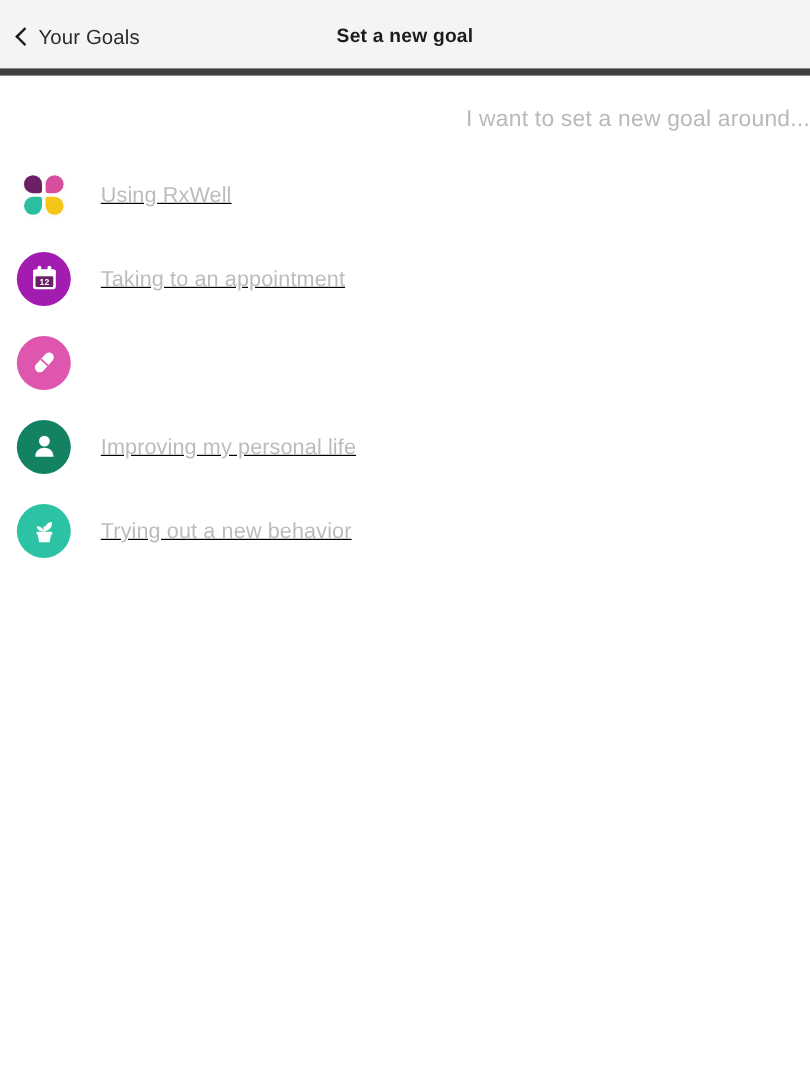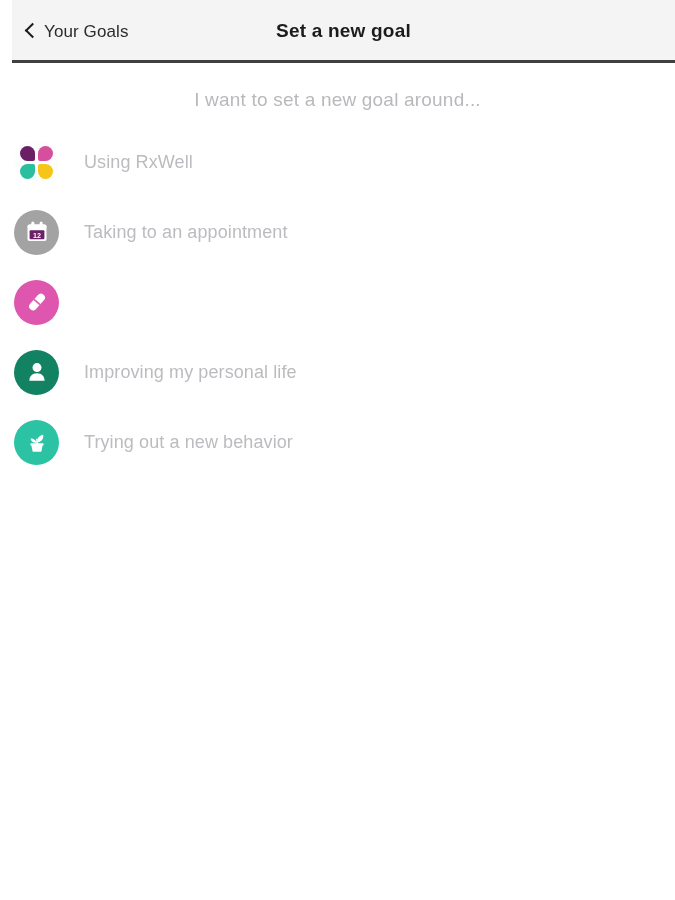--- a/index.html
+++ b/index.html
@@ -21,23 +21,22 @@
     height: 900px;
     background: #ffffff;
     box-sizing: border-box;
   }
 
   
   .navbar {
     position: relative;
     height: 63px;
     background: #f4f4f5;
-    border-bottom: 3px solid #404040;
+    border-bottom: 6px solid #404040;
     box-sizing: border-box;
-    margin-left: 12px;
   }
 
   .back-button {
     position: absolute;
     left: 10px;
     top: 0;
     height: 62px;
     display: flex;
     align-items: center;
     gap: 6px;
@@ -72,44 +71,45 @@
 
   .nav-title {
     position: absolute;
     left: 0;
     right: 0;
     top: 0;
     height: 62px;
     display: flex;
     align-items: center;
     justify-content: center;
-    font-size: 19px;
+    font-size: 16px;
     font-weight: bold;
     color: #1c1c1e;
     letter-spacing: 0.2px;
     pointer-events: none;
   }
 
   
   .prompt {
     margin: 0;
     padding-top: 26px;
-    text-align: center;
+    text-align: right;
     font-size: 19px;
     color: #b9b9bd;
     font-weight: normal;
     letter-spacing: 0.2px;
   }
 
   
   .goal-list {
     list-style: none;
     margin: 0;
     padding: 0;
     margin-top: 16px;
+    text-decoration: underline;
   }
 
   .goal-item {
     display: flex;
     align-items: center;
     height: 70px;
     padding-left: 14px;
     box-sizing: border-box;
     cursor: pointer;
   }
@@ -185,21 +185,21 @@
       <span class="goal-icon logo-petals">
         <span class="petal p-tl" style="background:#6B2065"></span>
         <span class="petal p-tr" style="background:#D64F9E"></span>
         <span class="petal p-bl" style="background:#2BBFA0"></span>
         <span class="petal p-br" style="background:#F5C518"></span>
       </span>
       <span class="goal-label">Using RxWell</span>
     </li>
 
     <li class="goal-item">
-      <span class="goal-icon" style="background:#a3a3a3">
+      <span class="goal-icon" style="background:#a21caf">
         <svg class="icon-svg" width="26" height="26" viewBox="0 0 26 26" aria-hidden="true">
           <rect x="3.5" y="5.5" width="19" height="16.5" rx="2" fill="#ffffff"></rect>
           <rect x="3.5" y="5.5" width="19" height="4.2" rx="2" fill="#ffffff"></rect>
           <rect x="5.6" y="11.2" width="14.8" height="9" rx="1" fill="#6B2065"></rect>
           <rect x="7.3" y="2.4" width="3.1" height="4.6" rx="1.55" fill="#ffffff"></rect>
           <rect x="15.6" y="2.4" width="3.1" height="4.6" rx="1.55" fill="#ffffff"></rect>
           <text x="13" y="18.6" font-family="Liberation Sans, sans-serif" font-size="7.2" font-weight="bold" fill="#ffffff" text-anchor="middle">12</text>
         </svg>
       </span>
       <span class="goal-label">Taking to an appointment</span>

